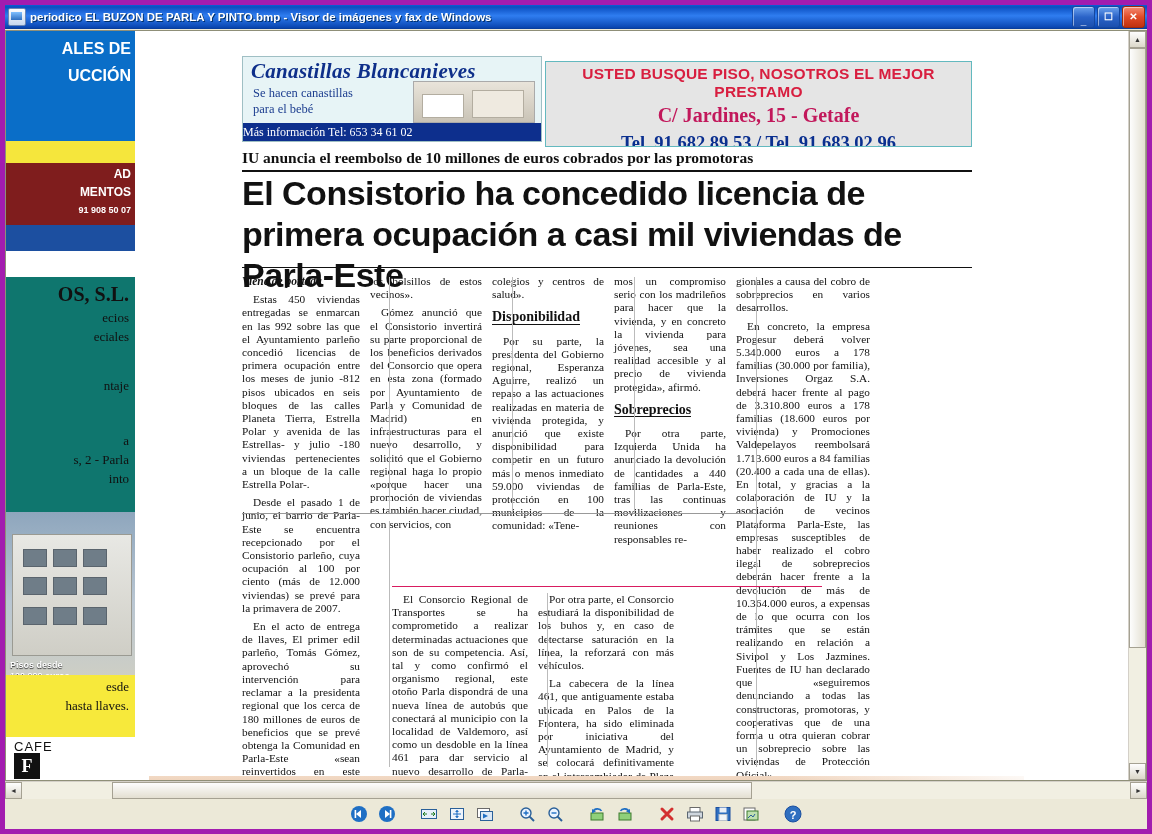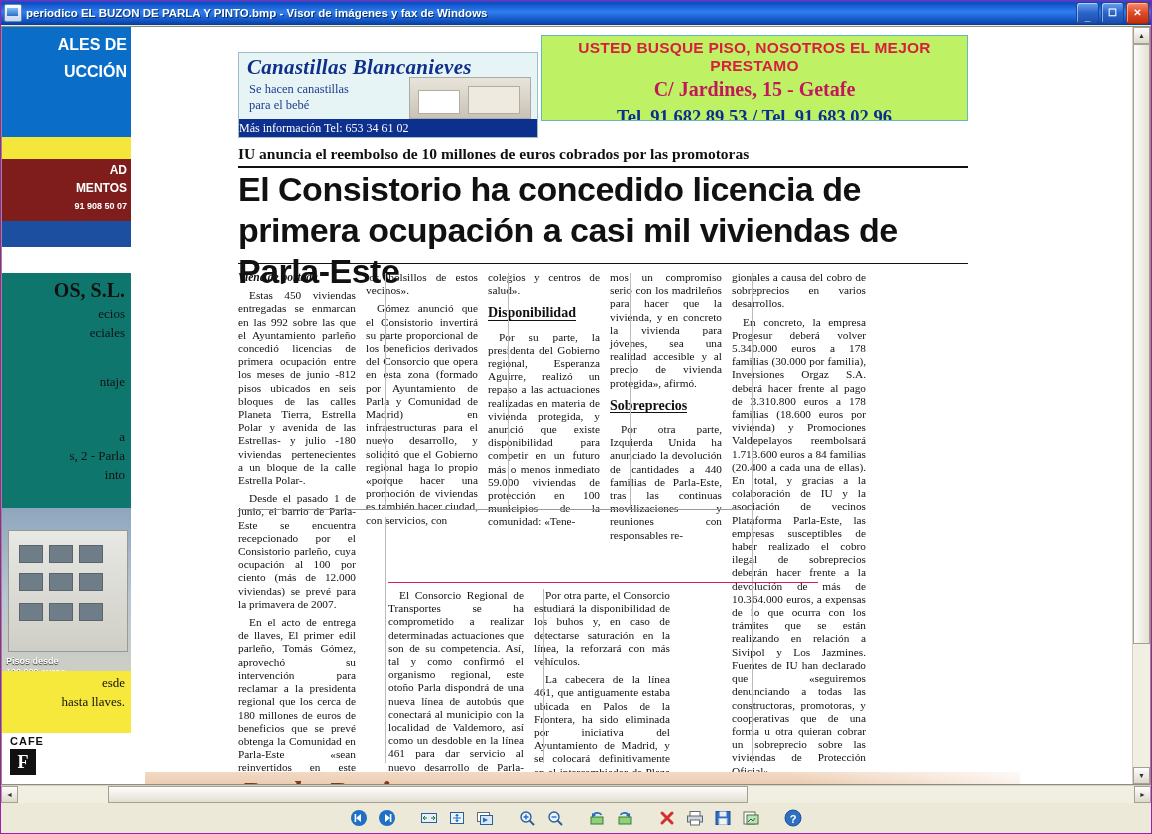--- a/index.html
+++ b/index.html
@@ -5,21 +5,21 @@
   html,body{margin:0;padding:0;}
   body{
     width:1152px;height:834px;overflow:hidden;
     font-family:"Liberation Sans",sans-serif;
     background:#d4d0c8;
   }
   
   .window{
     position:absolute;left:0;top:0;width:1152px;height:834px;
     background:#ece9d8;
-    border:1px solid #a21caf;
+    border:5px solid #a21caf;
     box-sizing:border-box;
     display:flex;flex-direction:column;
   }
   .titlebar{
     height:24px;min-height:24px;
     background:linear-gradient(180deg,#0a5fd6 0%,#0a4ec0 8%,#2f7df0 45%,#0b48b4 92%,#063a96 100%);
     display:flex;align-items:center;
     padding:0 2px 0 3px;
     color:#fff;
   }
@@ -169,21 +169,21 @@
   }
   .ls-photo .ylw .t{
     font-family:"Liberation Serif",serif;font-size:13px;color:#111;text-align:right;
     padding:4px 6px 0 0;line-height:15px;
   }
   .ls-bottom{
     position:absolute;left:0;top:706px;width:129px;height:74px;background:#fff;
   }
   .ls-bottom .cafe{
     position:absolute;left:8px;top:2px;font-family:"Liberation Sans",sans-serif;
-    font-weight:bold;font-size:11px;color:#111;letter-spacing:1px;
+    font-weight:normal;font-size:13px;color:#111;letter-spacing:1px;
   }
   .ls-bottom .sq{
     position:absolute;left:8px;top:16px;width:26px;height:26px;background:#111;color:#fff;
     font-family:"Liberation Serif",serif;font-weight:bold;font-size:18px;
     display:flex;align-items:center;justify-content:center;
   }
   
   .ad-canast{
     position:absolute;left:93px;top:25px;width:298px;height:84px;
     background:#e7f4f6;border:1px solid #9fbfc4;overflow:hidden;
@@ -208,22 +208,22 @@
   .ad-canast .photo:after{
     content:"";position:absolute;left:58px;top:8px;width:50px;height:26px;
     background:#efeae0;border:1px solid #b3ada0;
   }
   .ad-canast .bar{
     position:absolute;left:0;bottom:0;width:100%;height:18px;background:#0d2f8d;
     color:#fff;font-family:"Liberation Serif",serif;font-size:12px;
     display:flex;align-items:center;box-sizing:border-box;
   }
   .ad-piso{
-    position:absolute;left:396px;top:8px;width:425px;height:84px;
-    background:#bef264;border:1px solid #63b9bf;overflow:hidden;
+    position:absolute;left:396px;top:30px;width:425px;height:84px;
+    background:#e5e5e5;border:1px solid #63b9bf;overflow:hidden;
   }
   .ad-piso .l1{
     font-family:"Liberation Sans",sans-serif;font-weight:bold;font-size:15.5px;
     color:#d81e3f;text-align:center;padding-top:3px;letter-spacing:.2px;
   }
   .ad-piso .l2{
     font-family:"Liberation Serif",serif;font-weight:bold;font-size:20px;
     color:#c2185b;text-align:center;padding-top:3px;
   }
   .ad-piso .l3{

